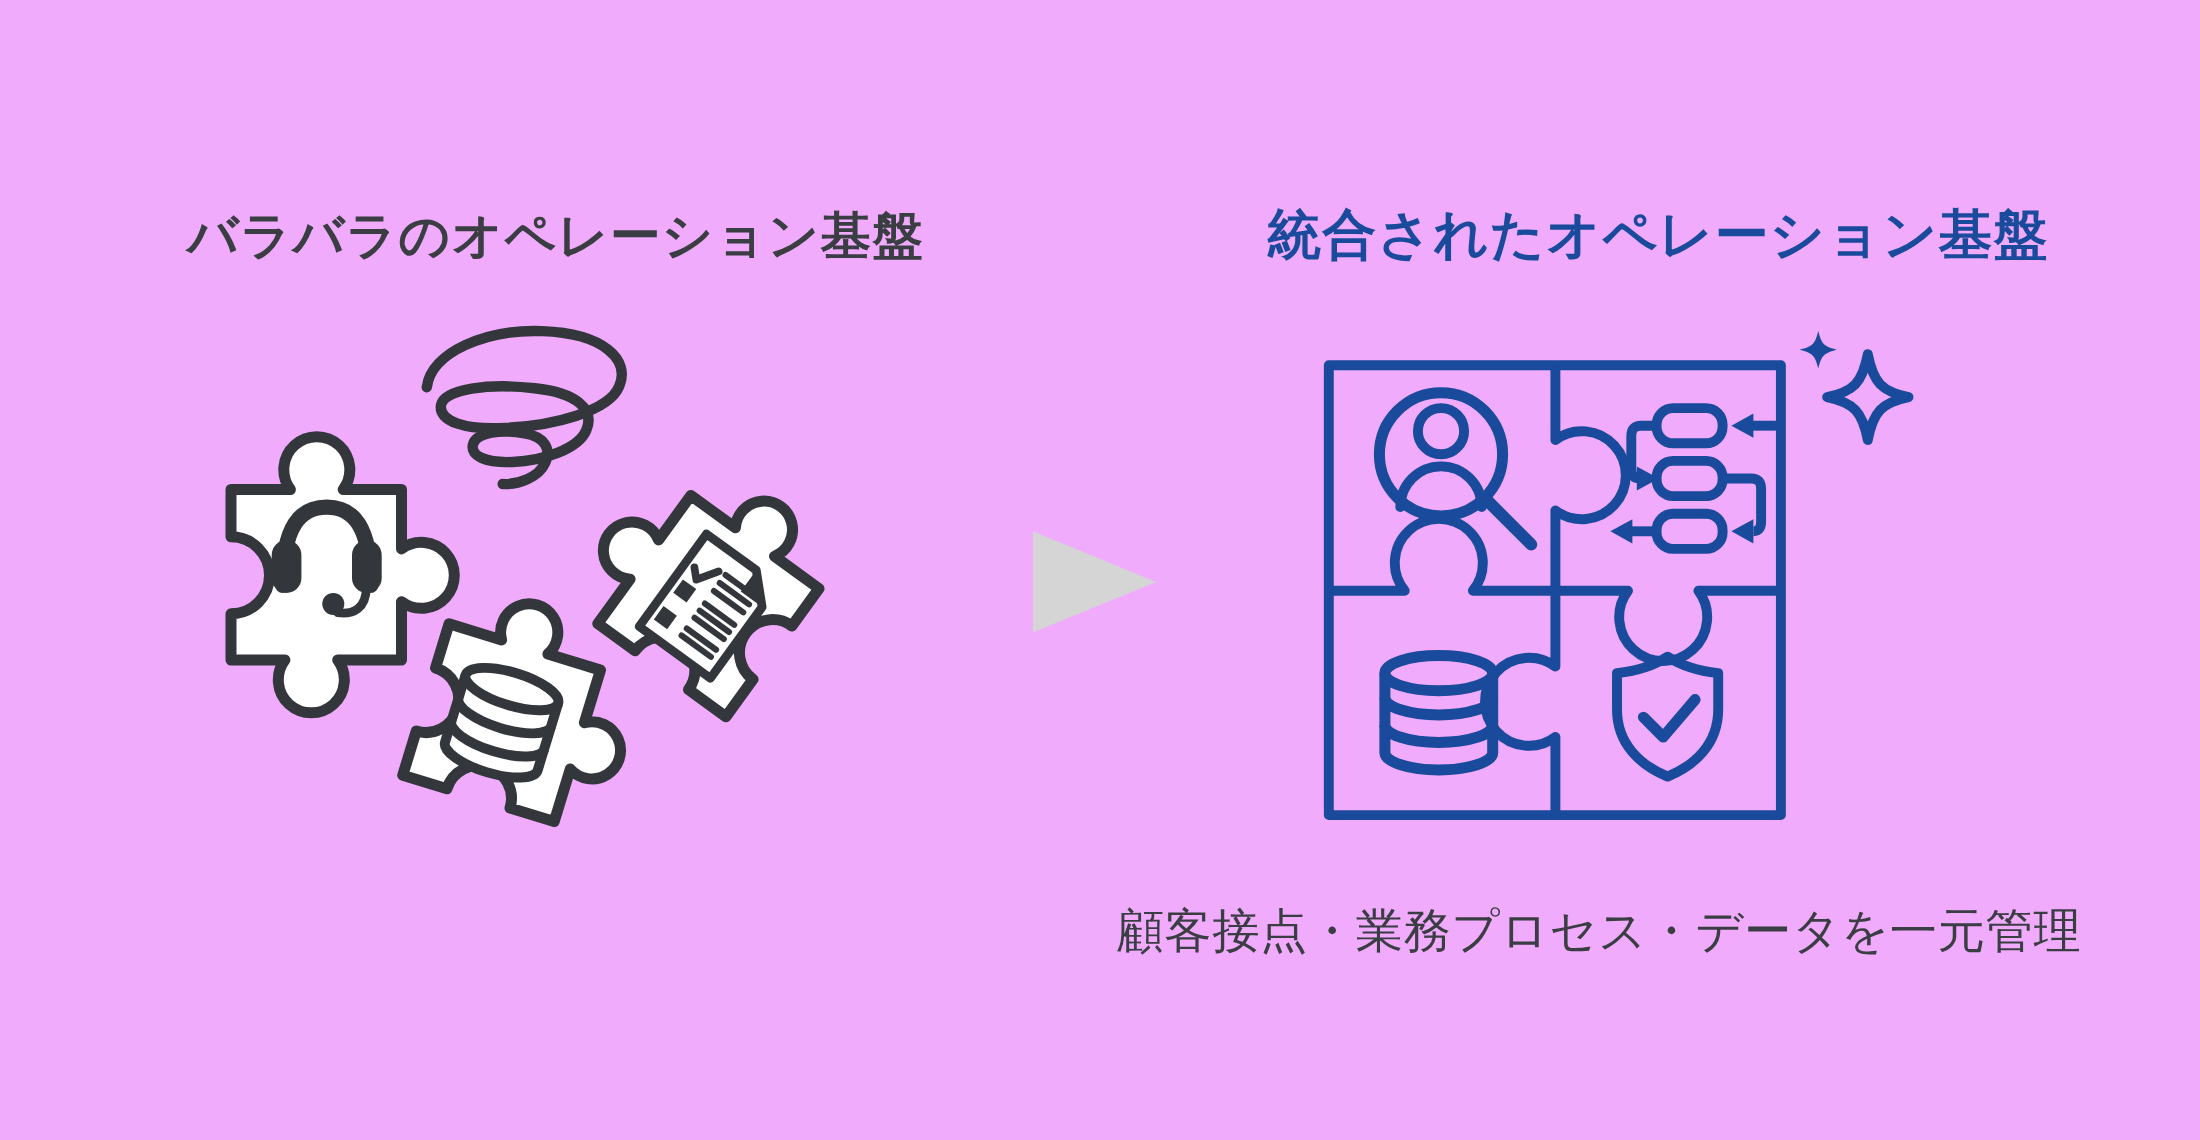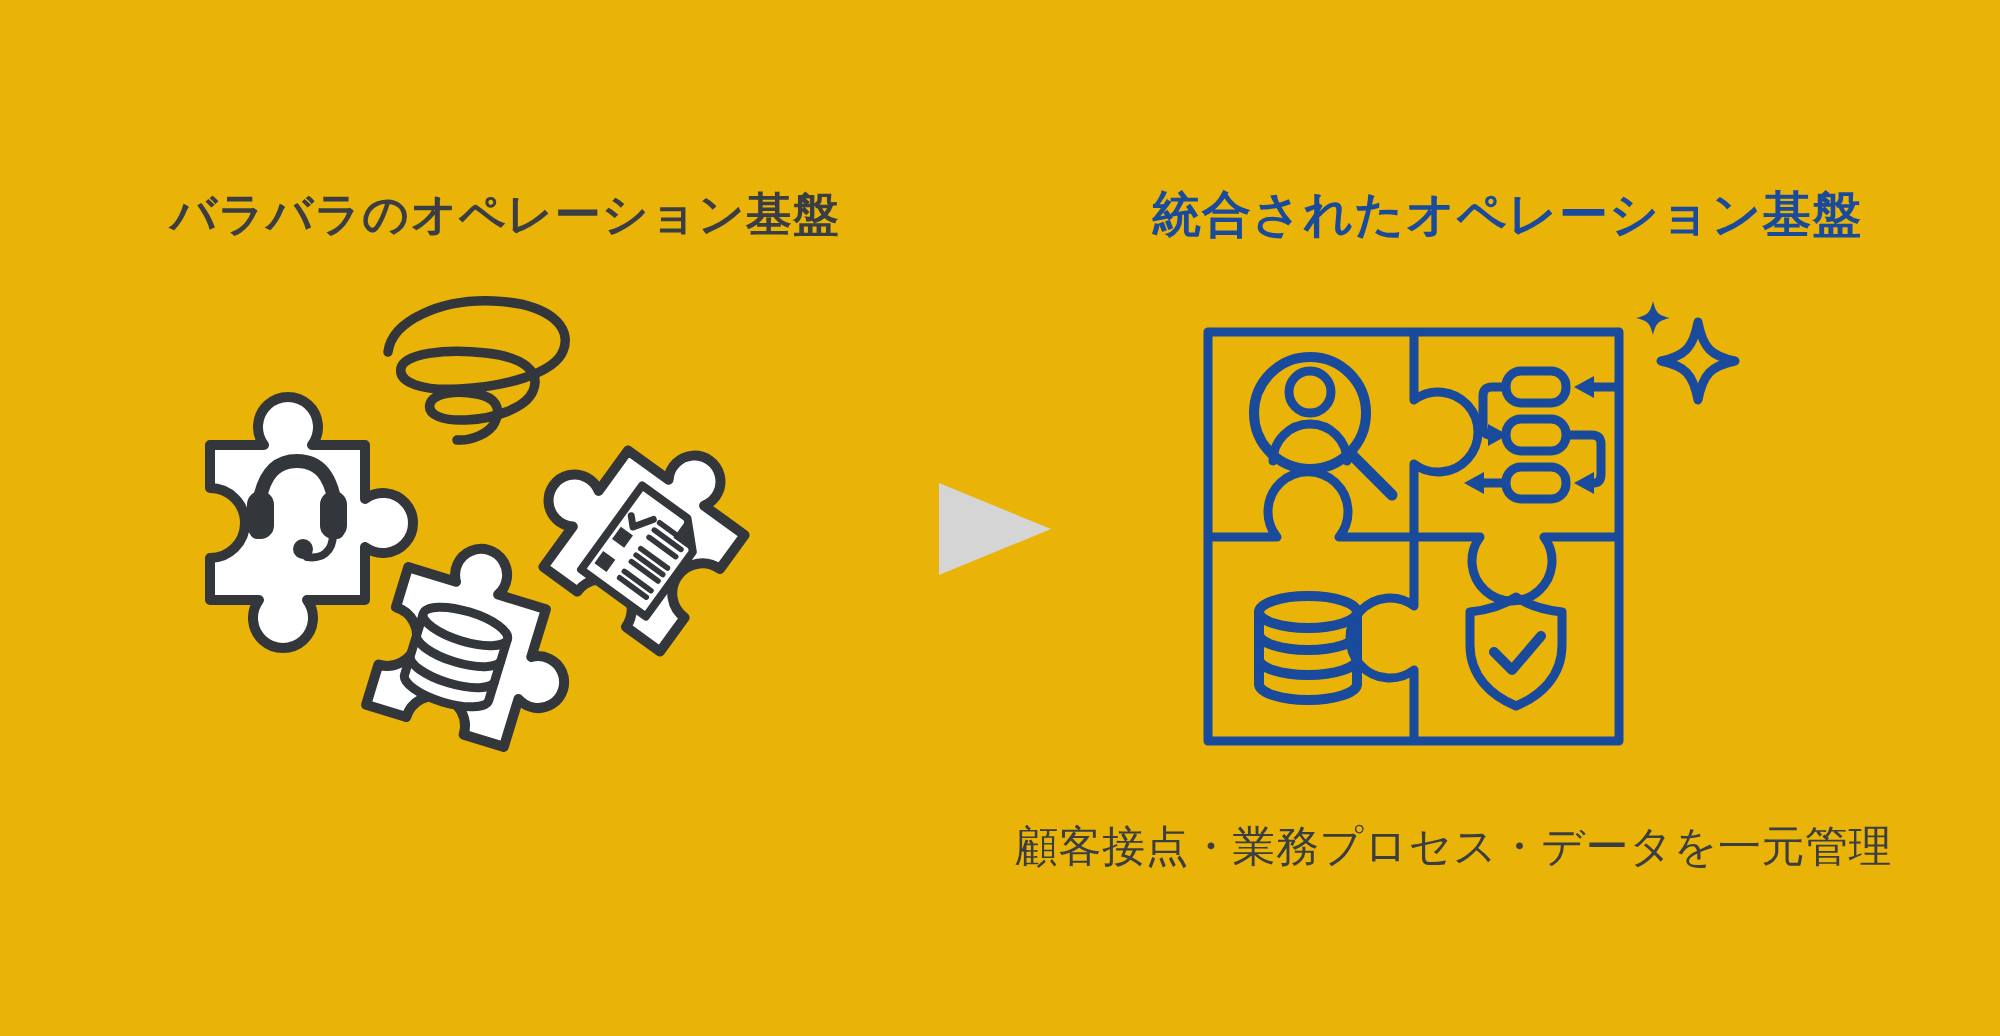--- a/index.html
+++ b/index.html
@@ -1,17 +1,17 @@
 <!DOCTYPE html>
 <html><head>
 <meta charset="utf-8">
 <style>
   html,body{margin:0;padding:0;background:#ffffff;}
   #canvas{
-    position:relative;width:2000px;height:1036px;background:#eab308;overflow:hidden;
+    position:relative;width:2000px;height:1036px;background:#f0abfc;overflow:hidden;
     font-family:"Liberation Sans","DejaVu Sans",sans-serif;
   }
   .abs{position:absolute;}
   .title{
     line-height:1.15;text-align:center;font-weight:700;letter-spacing:1px;white-space:nowrap;
   }
   #left-title{left:170px;top:188px;width:600px;font-size:46px;color:#3a3d42;}
   #right-title{left:1152px;top:186px;width:600px;font-size:49px;color:#194a9b;}
   #caption{left:1015px;top:818px;width:800px;font-size:43px;font-weight:400;color:#3a3d42;text-align:center;letter-spacing:0.5px;white-space:nowrap;}
   svg{display:block;}

